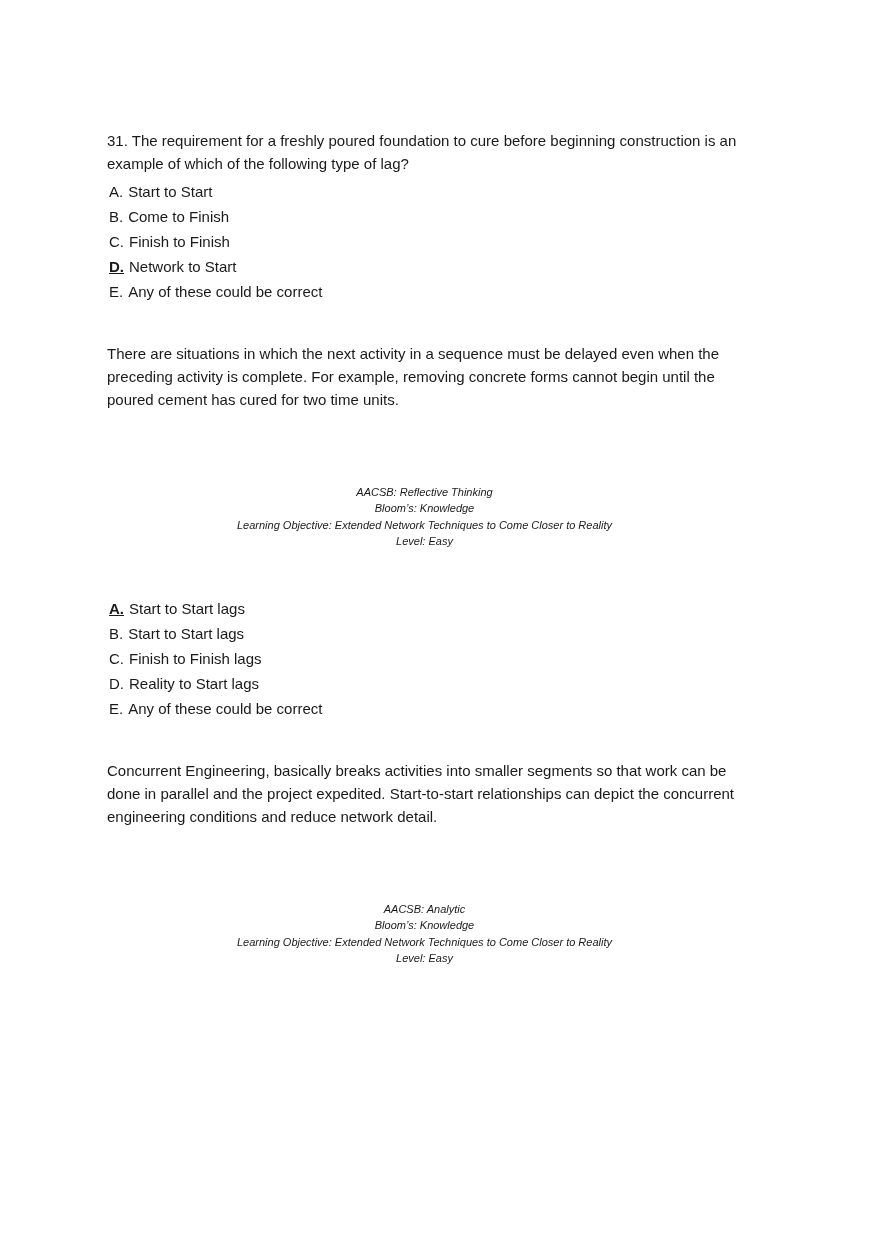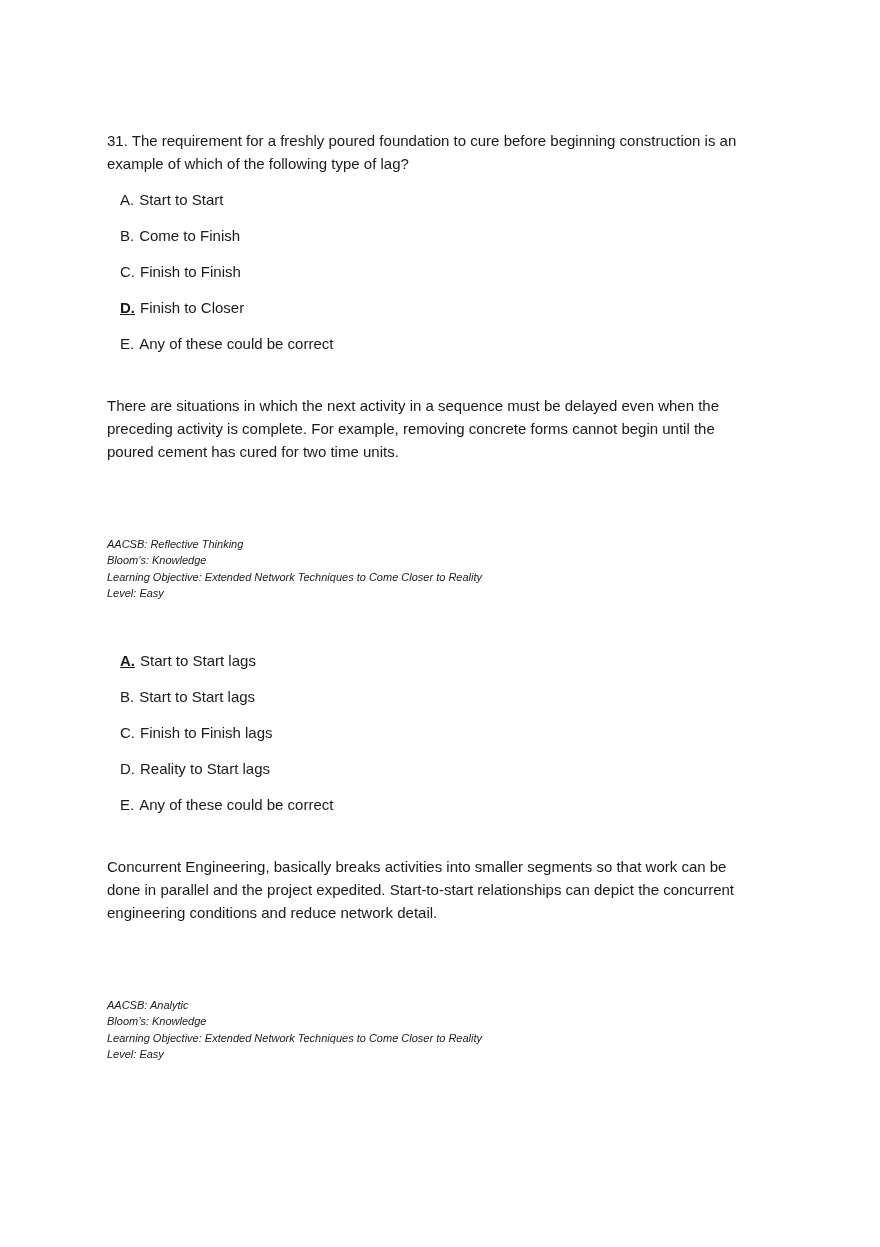--- a/index.html
+++ b/index.html
@@ -23,62 +23,62 @@
   }
   .question-block { max-width: 668px; }
   .stem {
     font-size: 15px;
     line-height: 22.5px;
     margin: 0 0 5px 0;
   }
   .option {
     font-size: 15px;
     line-height: 23px;
-    margin: 13px;
+    margin: 2px;
     white-space: nowrap;
   }
   .opt-letter { margin-right: 5px; }
   .opt-letter.correct {
     font-weight: bold;
     text-decoration: underline;
   }
   .feedback {
     font-size: 15px;
     line-height: 23px;
     margin: 39px 0 0 0;
     max-width: 668px;
   }
   .meta-block {
     margin-top: 73px;
     font-style: italic;
     font-size: 11px;
     line-height: 16.3px;
   }
-  .meta-line { margin: 0; }
+  .meta-line { margin: 0; text-align: center; }
   .question-2 { margin-top: 48px; }
 </style>
 </head>
 <body>
 
 <div class="page">
 
   <div class="question-block">
     <p class="stem">31. The requirement for a freshly poured foundation to cure before beginning construction is an example of which of the following type of lag?</p>
 
     <p class="option">
       <span class="opt-letter">A.</span><span>Start to Start</span>
     </p>
     <p class="option">
       <span class="opt-letter">B.</span><span>Come to Finish</span>
     </p>
     <p class="option">
       <span class="opt-letter">C.</span><span>Finish to Finish</span>
     </p>
     <p class="option">
-      <span class="opt-letter correct">D.</span><span>Finish to Closer</span>
+      <span class="opt-letter correct">D.</span><span>Network to Start</span>
     </p>
     <p class="option">
       <span class="opt-letter">E.</span><span>Any of these could be correct</span>
     </p>
 
     <p class="feedback">There are situations in which the next activity in a sequence must be delayed even when the preceding activity is complete. For example, removing concrete forms cannot begin until the poured cement has cured for two time units.</p>
 
     <div class="meta-block">
       <p class="meta-line">AACSB: Reflective Thinking</p>
       <p class="meta-line">Bloom’s: Knowledge</p>

